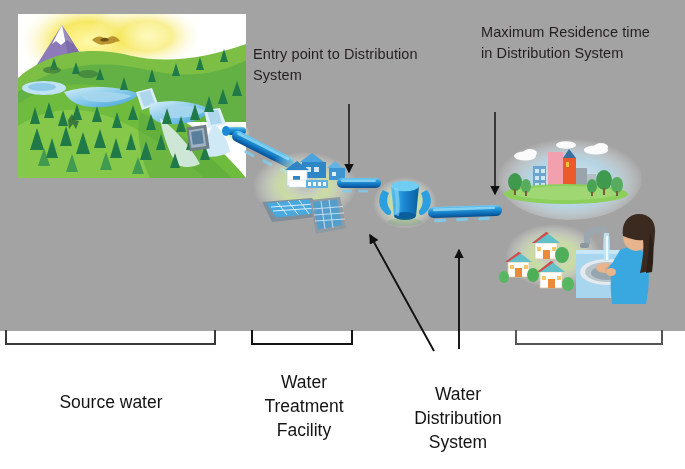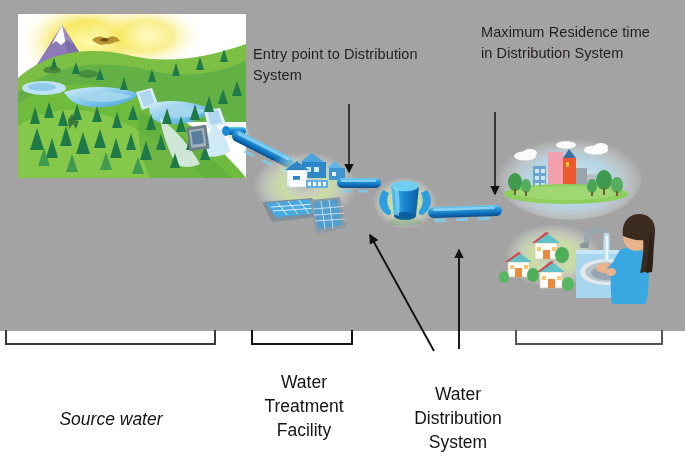--- a/index.html
+++ b/index.html
@@ -10,21 +10,21 @@
 
   
   .callout{position:absolute;font-size:14.5px;line-height:1.42;color:#231f20;
            white-space:pre-line;letter-spacing:.1px;}
   #callout-entry{left:253px;top:44px;width:225px;}
   #callout-residence{left:481px;top:22px;width:205px;}
 
   
   .stage-label{position:absolute;text-align:center;font-size:17.5px;
                line-height:1.38;color:#141414;white-space:pre-line;}
-  #label-source{left:2px;top:407px;width:218px;font-style:italic;}
+  #label-source{left:2px;top:390px;width:218px;}
   #label-treatment{left:252px;top:370px;width:104px;}
   #label-distribution{left:384px;top:382px;width:148px;}
   #label-premise{left:540px;top:382px;width:128px;}
 
   
   .bracket{position:absolute;height:15px;border:2px solid #3a3a3a;
            border-top:none;box-sizing:border-box;}
   #bracket-source{left:5px;top:330px;width:211px;}
   #bracket-treatment{left:251px;top:330px;width:102px;border-color:#141414;}
   #bracket-premise{left:515px;top:330px;width:148px;border-color:#555;}

